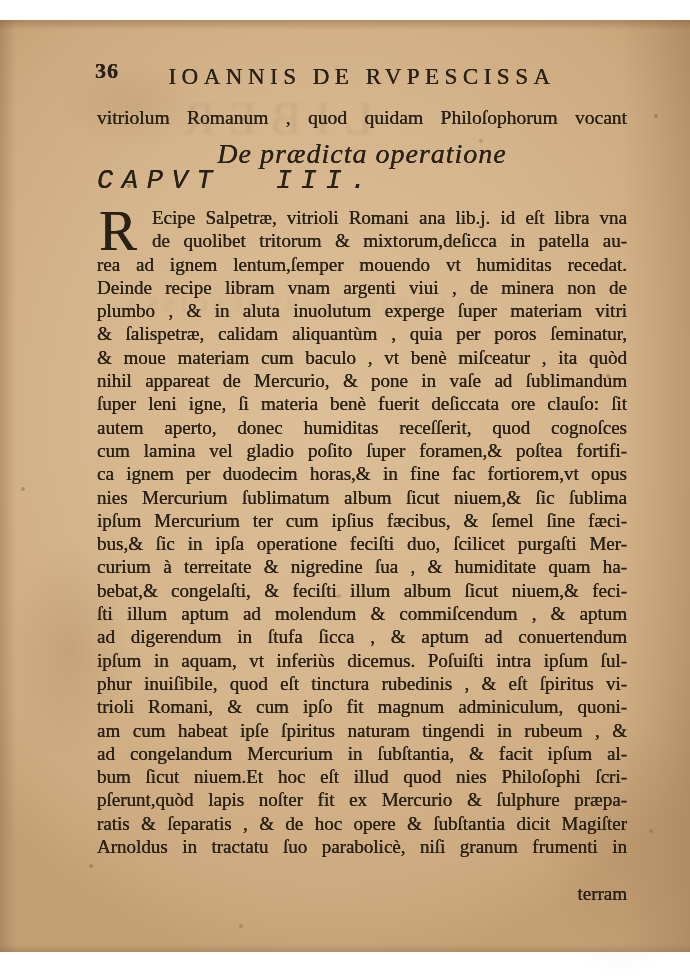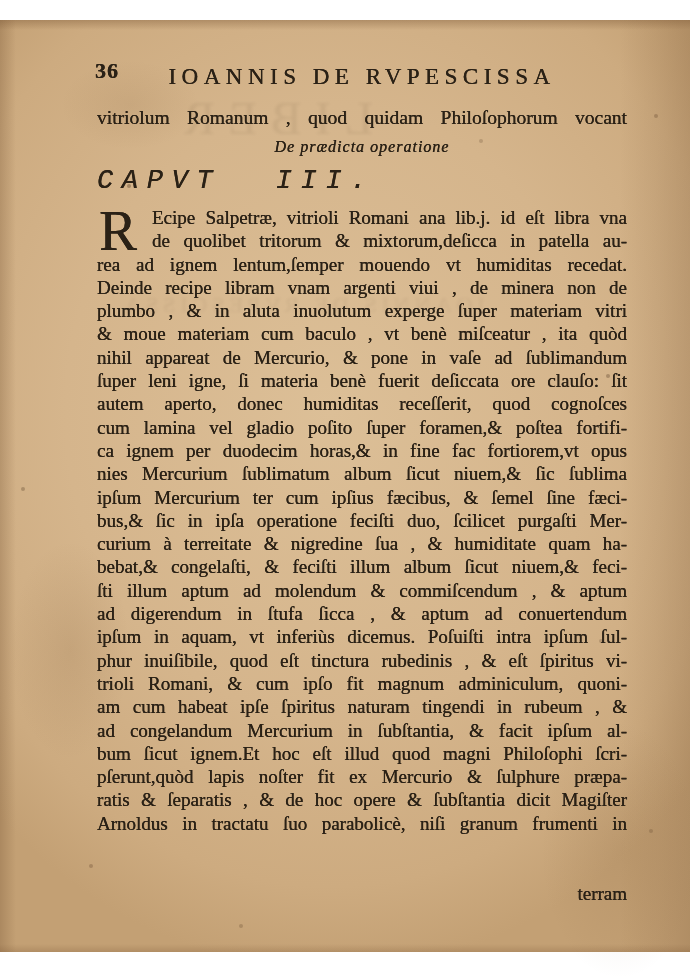--- a/index.html
+++ b/index.html
@@ -35,21 +35,21 @@
   .ghost1{top:72px;left:170px;font-size:46px;letter-spacing:14px;opacity:.07;}
   .ghost2{top:272px;left:120px;font-size:22px;letter-spacing:5px;opacity:.055;}
 
   .content{position:absolute;left:97px;top:0;width:530px;}
   .header-row{position:absolute;top:36px;left:0;width:100%;height:30px;}
   .page-number{position:absolute;left:-2px;top:2px;font-size:22px;font-weight:bold;letter-spacing:1px;}
   .running-header{margin:8px;font-size:23px;font-weight:normal;letter-spacing:5.5px;text-align:center;}
   .intro{position:absolute;top:67px;left:0;width:100%;font-size:19.5px;line-height:24px;}
   .intro .l0{text-align:justify;text-align-last:justify;margin-top:19px;}
   .section-heading{position:absolute;top:118px;left:0;width:100%;text-align:center;
-    font-style:italic;font-size:16px;letter-spacing:1px;}
+    font-style:italic;font-size:28px;letter-spacing:1px;}
   .chapter-heading{position:absolute;top:146px;left:0;width:100%;text-align:left;
     font-style:italic;font-size:27px;letter-spacing:.32em;word-spacing:1.1em;font-family:Liberation Mono, monospace;}
   .body-block{position:absolute;top:186px;left:0;width:100%;}
   .drop-cap{position:absolute;left:2px;top:2px;font-size:57px;line-height:46px;}
   .body-lines{font-size:19px;line-height:23.3px;}
   .body-lines .body-line{text-align:justify;text-align-last:justify;}
   .body-lines .body-line:nth-child(-n+2){padding-left:55px;}
   .catchword-line{position:absolute;top:862px;left:0;width:100%;text-align:right;
     font-size:19px;line-height:23.3px;}
   .ink{ text-shadow:0 0 .5px rgba(42,33,22,.9), .3px .3px .4px rgba(42,33,22,.45); }
@@ -82,39 +82,40 @@
     <div class="chapter-heading">CAPVT III.</div>
 
     <div class="body-block">
       <span class="drop-cap">R</span>
       <div class="body-lines">
           <div class="body-line">Ecipe Salpetræ, vitrioli Romani ana lib.j. id eſt libra vna</div>
           <div class="body-line">de quolibet tritorum &amp; mixtorum,deſicca in patella au-</div>
           <div class="body-line">rea ad ignem lentum,ſemper mouendo vt humiditas recedat.</div>
           <div class="body-line">Deinde recipe libram vnam argenti viui , de minera non de</div>
           <div class="body-line">plumbo , &amp; in aluta inuolutum experge ſuper materiam vitri</div>
+          <div class="body-line">&amp; ſalispetræ, calidam aliquantùm , quia per poros ſeminatur,</div>
           <div class="body-line">&amp; moue materiam cum baculo , vt benè miſceatur , ita quòd</div>
           <div class="body-line">nihil appareat de Mercurio, &amp; pone in vaſe ad ſublimandum</div>
           <div class="body-line">ſuper leni igne, ſi materia benè fuerit deſiccata ore clauſo: ſit</div>
           <div class="body-line">autem aperto, donec humiditas receſſerit, quod cognoſces</div>
           <div class="body-line">cum lamina vel gladio poſito ſuper foramen,&amp; poſtea fortifi-</div>
           <div class="body-line">ca ignem per duodecim horas,&amp; in fine fac fortiorem,vt opus</div>
           <div class="body-line">nies Mercurium ſublimatum album ſicut niuem,&amp; ſic ſublima</div>
           <div class="body-line">ipſum Mercurium ter cum ipſius fæcibus, &amp; ſemel ſine fæci-</div>
           <div class="body-line">bus,&amp; ſic in ipſa operatione feciſti duo, ſcilicet purgaſti Mer-</div>
           <div class="body-line">curium à terreitate &amp; nigredine ſua , &amp; humiditate quam ha-</div>
           <div class="body-line">bebat,&amp; congelaſti, &amp; feciſti illum album ſicut niuem,&amp; feci-</div>
           <div class="body-line">ſti illum aptum ad molendum &amp; commiſcendum , &amp; aptum</div>
           <div class="body-line">ad digerendum in ſtufa ſicca , &amp; aptum ad conuertendum</div>
           <div class="body-line">ipſum in aquam, vt inferiùs dicemus. Poſuiſti intra ipſum ſul-</div>
           <div class="body-line">phur inuiſibile, quod eſt tinctura rubedinis , &amp; eſt ſpiritus vi-</div>
           <div class="body-line">trioli Romani, &amp; cum ipſo fit magnum adminiculum, quoni-</div>
           <div class="body-line">am cum habeat ipſe ſpiritus naturam tingendi in rubeum , &amp;</div>
           <div class="body-line">ad congelandum Mercurium in ſubſtantia, &amp; facit ipſum al-</div>
-          <div class="body-line">bum ſicut ignem.Et hoc eſt illud quod magni Philoſophi ſcri-</div>
+          <div class="body-line">bum ſicut niuem.Et hoc eſt illud quod nies Philoſophi ſcri-</div>
           <div class="body-line">pſerunt,quòd lapis noſter fit ex Mercurio &amp; ſulphure præpa-</div>
           <div class="body-line">ratis &amp; ſeparatis , &amp; de hoc opere &amp; ſubſtantia dicit Magiſter</div>
           <div class="body-line">Arnoldus in tractatu ſuo parabolicè, niſi granum frumenti in</div>
         </div>
     </div>
 
     <div class="catchword-line">
       <span>terram</span>
     </div>
 

